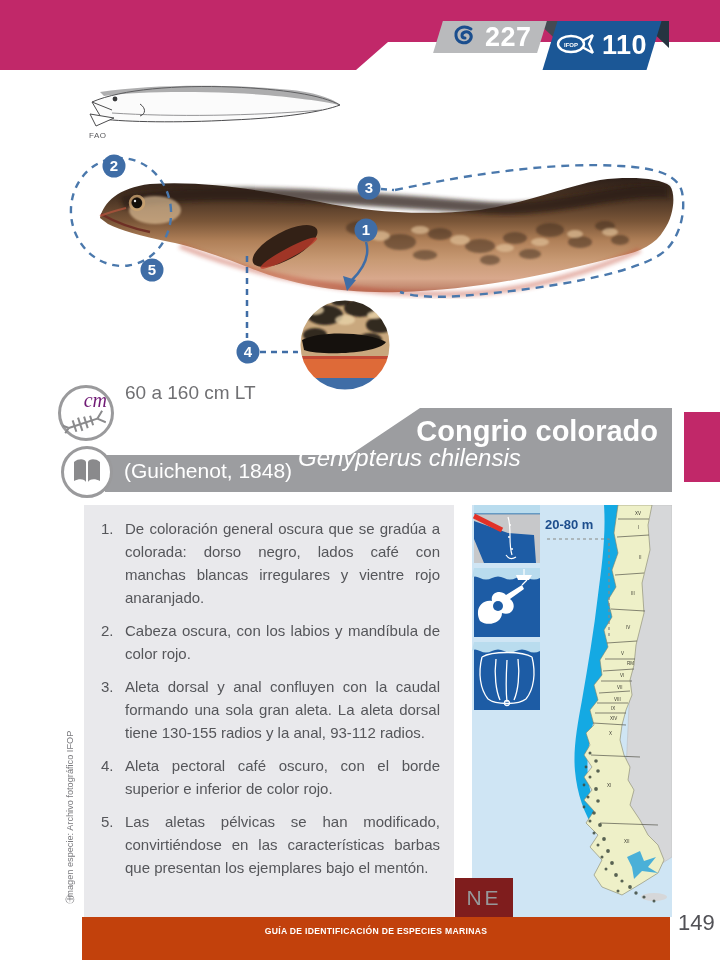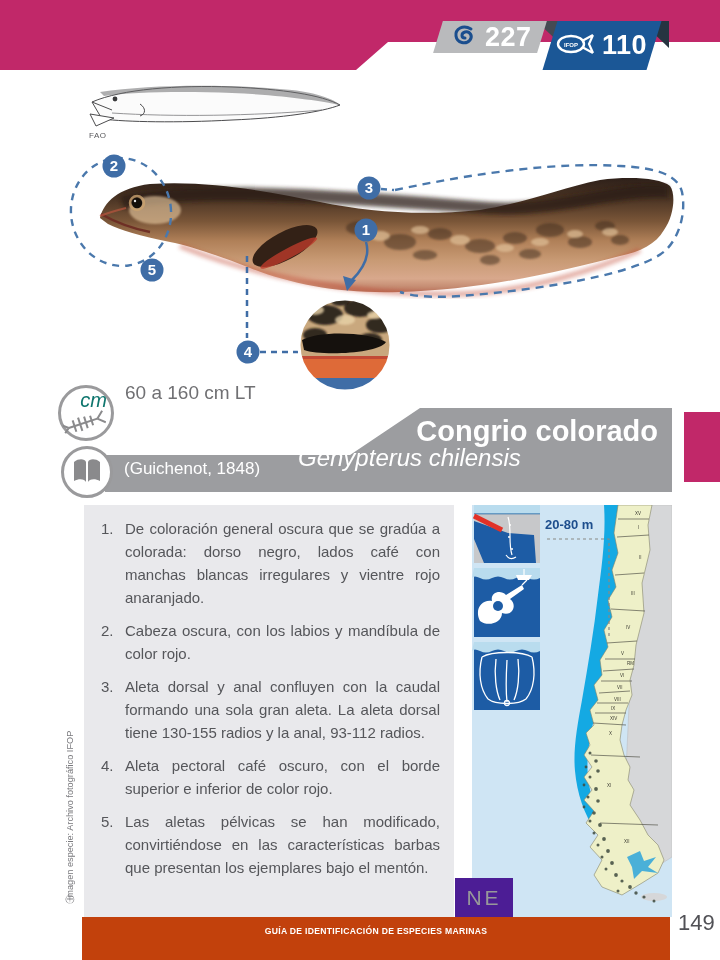--- a/index.html
+++ b/index.html
@@ -19,41 +19,41 @@
   .badge-blue{left:550px;top:21px;width:104px;height:49px;background:#1b5796;}
   .badge-num{color:#fff;font-weight:bold;font-size:27px;letter-spacing:.5px;}
 
   
   .banner{left:105px;top:408px;width:567px;height:84px;background:#9c9da0;
     clip-path:polygon(315px 0,567px 0,567px 84px,0 84px,0 47px,245px 47px);}
   .banner-common{right:62px;top:409px;width:360px;text-align:right;color:#fff;
     font-size:29px;font-weight:bold;margin-top:6px;}
   .banner-sci{right:62px;top:444px;width:360px;text-align:left;color:#fff;
     font-size:24px;font-style:italic;}
-  .author{left:124px;top:459px;color:#fff;font-size:17px;}
+  .author{left:124px;top:459px;color:#fff;font-size:21px;}
   .pink-square{left:684px;top:412px;width:36px;height:70px;background:#c12869;}
 
   .round-icon{border:3px solid #9a9a9c;background:#fff;border-radius:50%;z-index:5;}
   .cm-circle{left:58px;top:385px;width:50px;height:50px;}
-  .cm-text{position:absolute;right:4px;top:1px;font-family:Liberation Sans, sans-serif;
-    font-style:italic;font-size:20px;color:#0f766e;}
+  .cm-text{position:absolute;right:4px;top:1px;font-family:Liberation Serif, serif;
+    font-style:italic;font-size:20px;color:#701a75;}
   .book-circle{left:61px;top:446px;width:46px;height:46px;}
   .size-label{left:125px;top:382px;font-size:19px;color:#707073;}
 
   
   .desc-panel{left:84px;top:505px;width:370px;height:412px;background:#e9e9ec;
     padding:12px 14px 0 17px;box-sizing:border-box;}
   .di{display:flex;margin-bottom:10px;font-size:15px;line-height:23px;color:#55565a;}
   .di .n{width:24px;flex:none;}
   .di .t{flex:1;text-align:justify;}
 
   
   .map-panel{left:472px;top:505px;width:200px;height:412px;}
   .depth-label{left:545px;top:517px;font-size:13px;font-weight:bold;color:#1d4e8d;z-index:6;}
-  .ne-box{left:455px;top:878px;width:58px;height:39px;background:#4c1d95;z-index:6;
+  .ne-box{left:455px;top:878px;width:58px;height:39px;background:#7f1d1d;z-index:6;
     display:flex;align-items:center;justify-content:center;color:#97989a;
     font-size:21px;letter-spacing:3px;}
 
   
   .credit{left:64px;top:688px;height:224px;writing-mode:vertical-rl;
     transform:rotate(180deg);font-size:9.2px;color:#7a7a7e;white-space:nowrap;}
   .footer-bar{left:82px;top:917px;width:588px;height:52px;background:#c2410c;
     display:flex;justify-content:center;padding-top:9px;box-sizing:border-box;
     color:#fff;font-size:8.6px;letter-spacing:.3px;gap:4px;}
   .footer-bar .b{font-weight:bold;}

